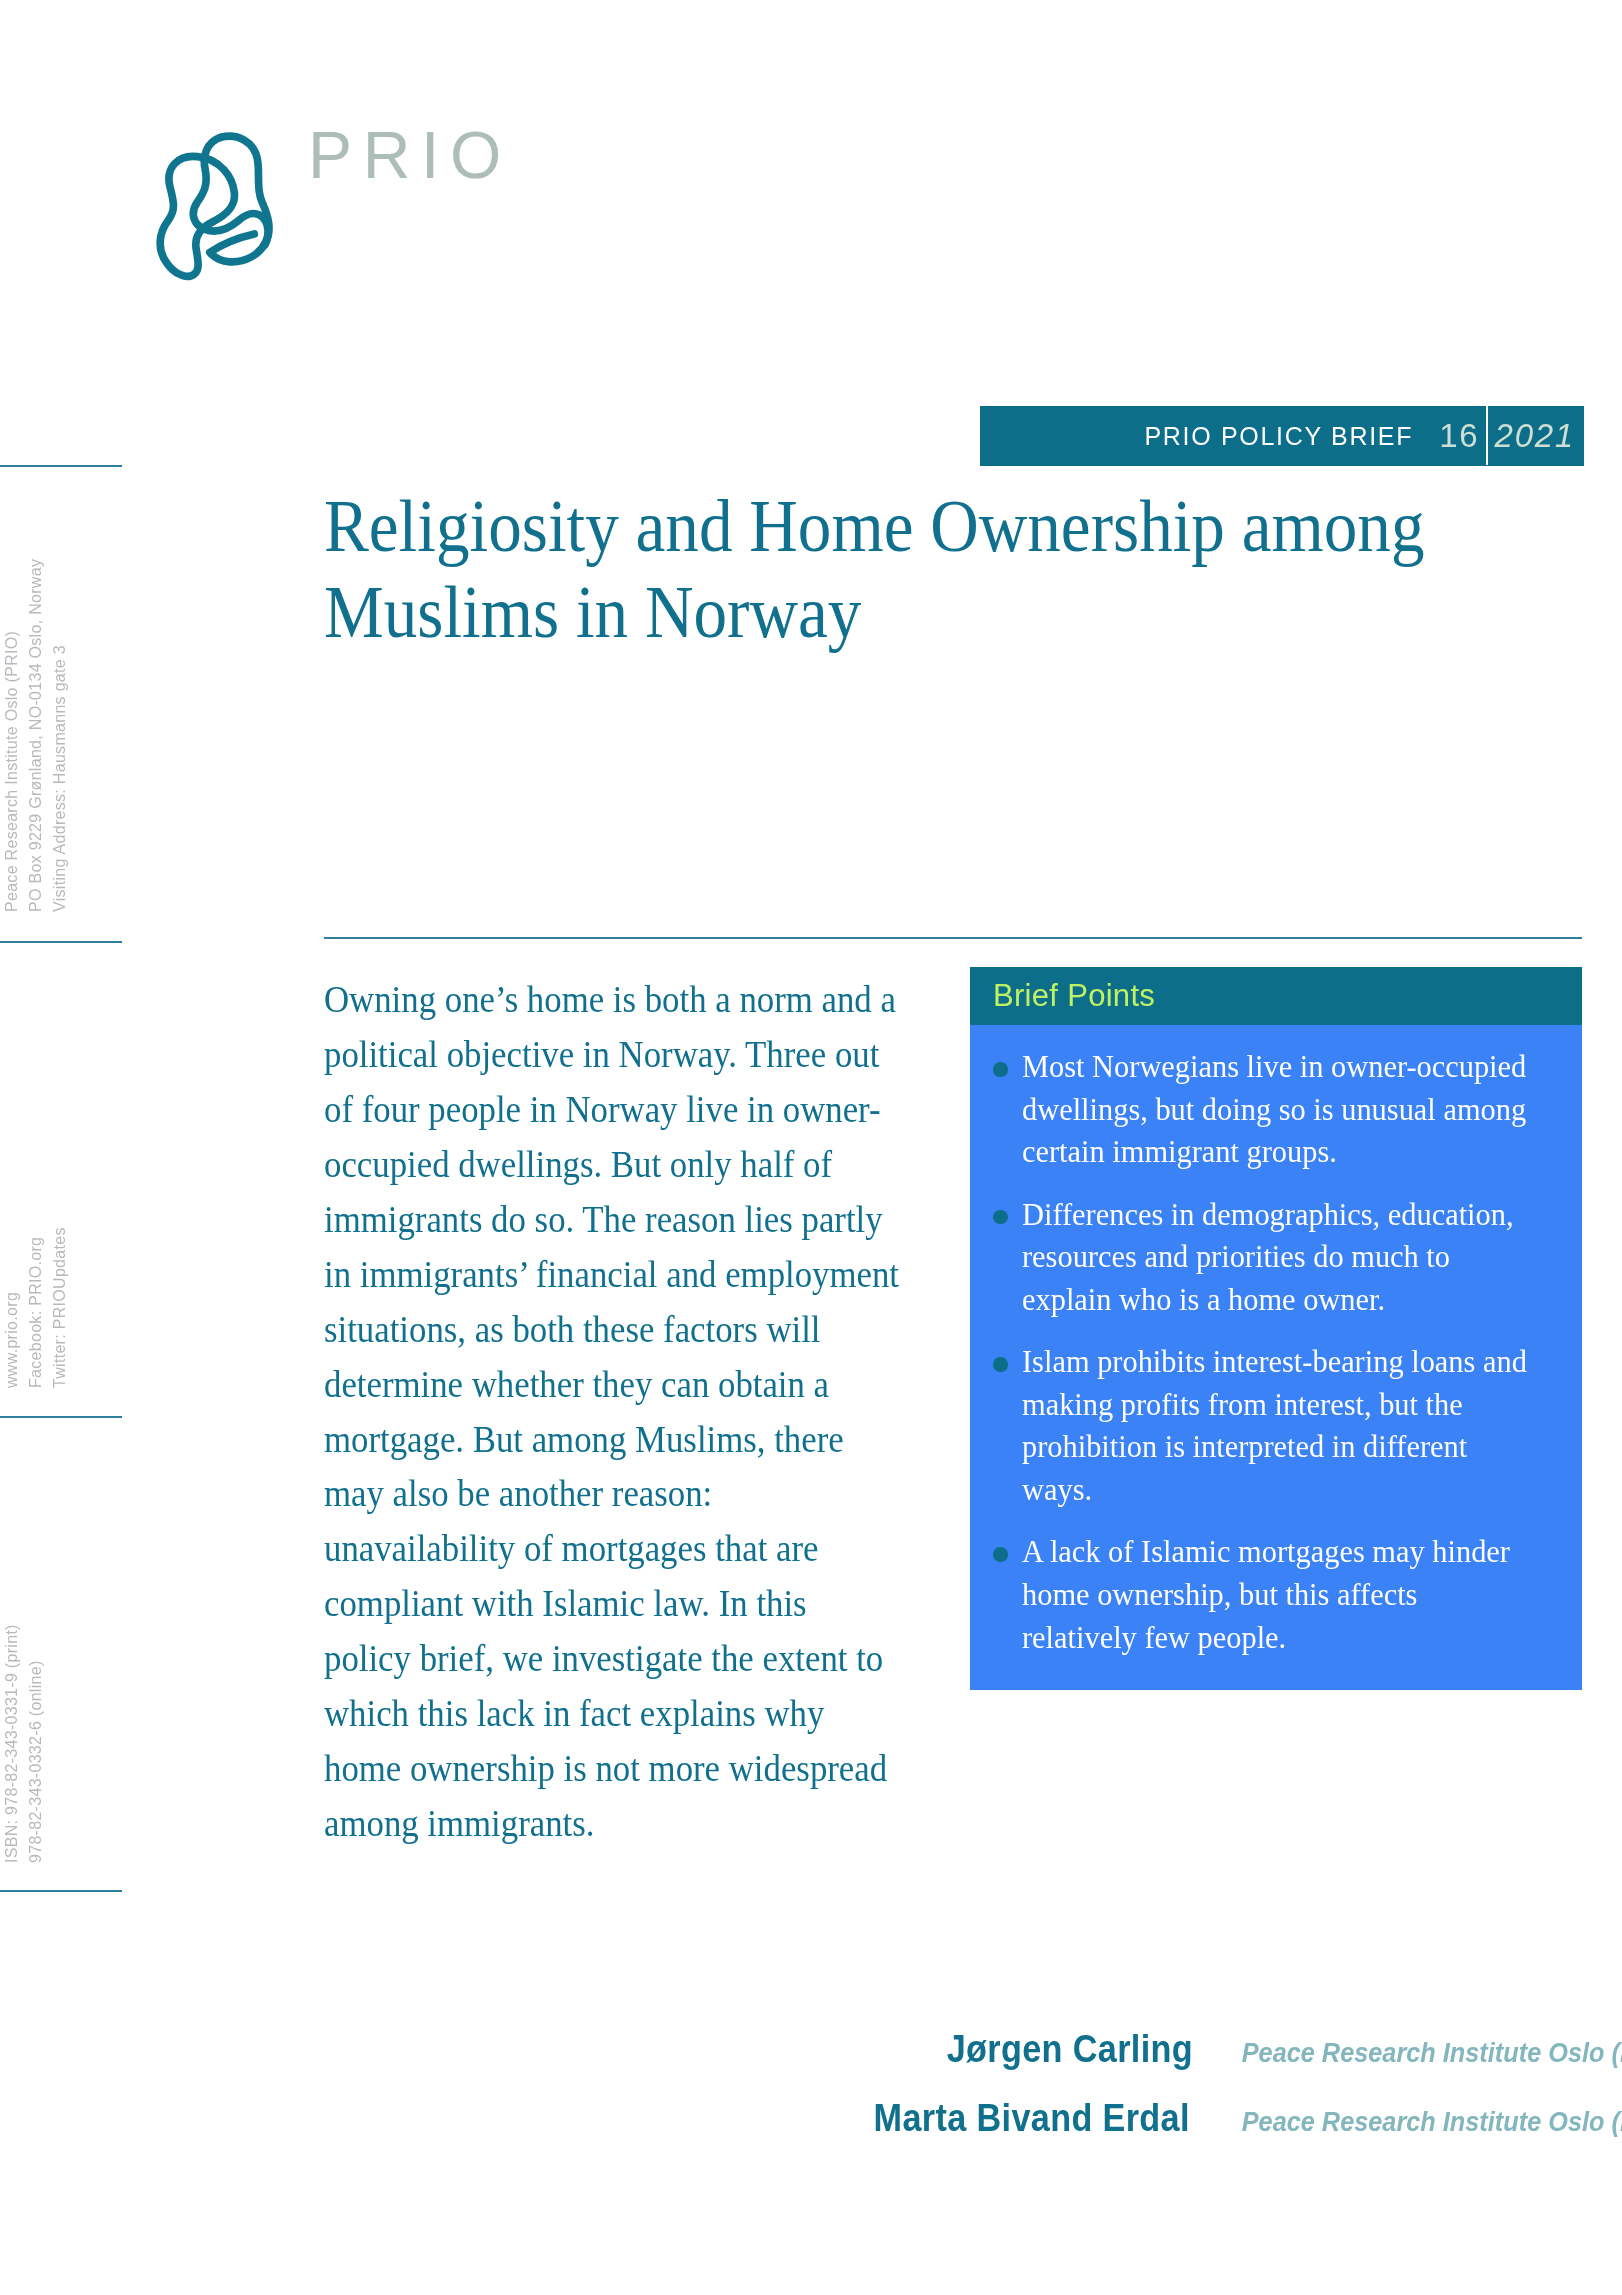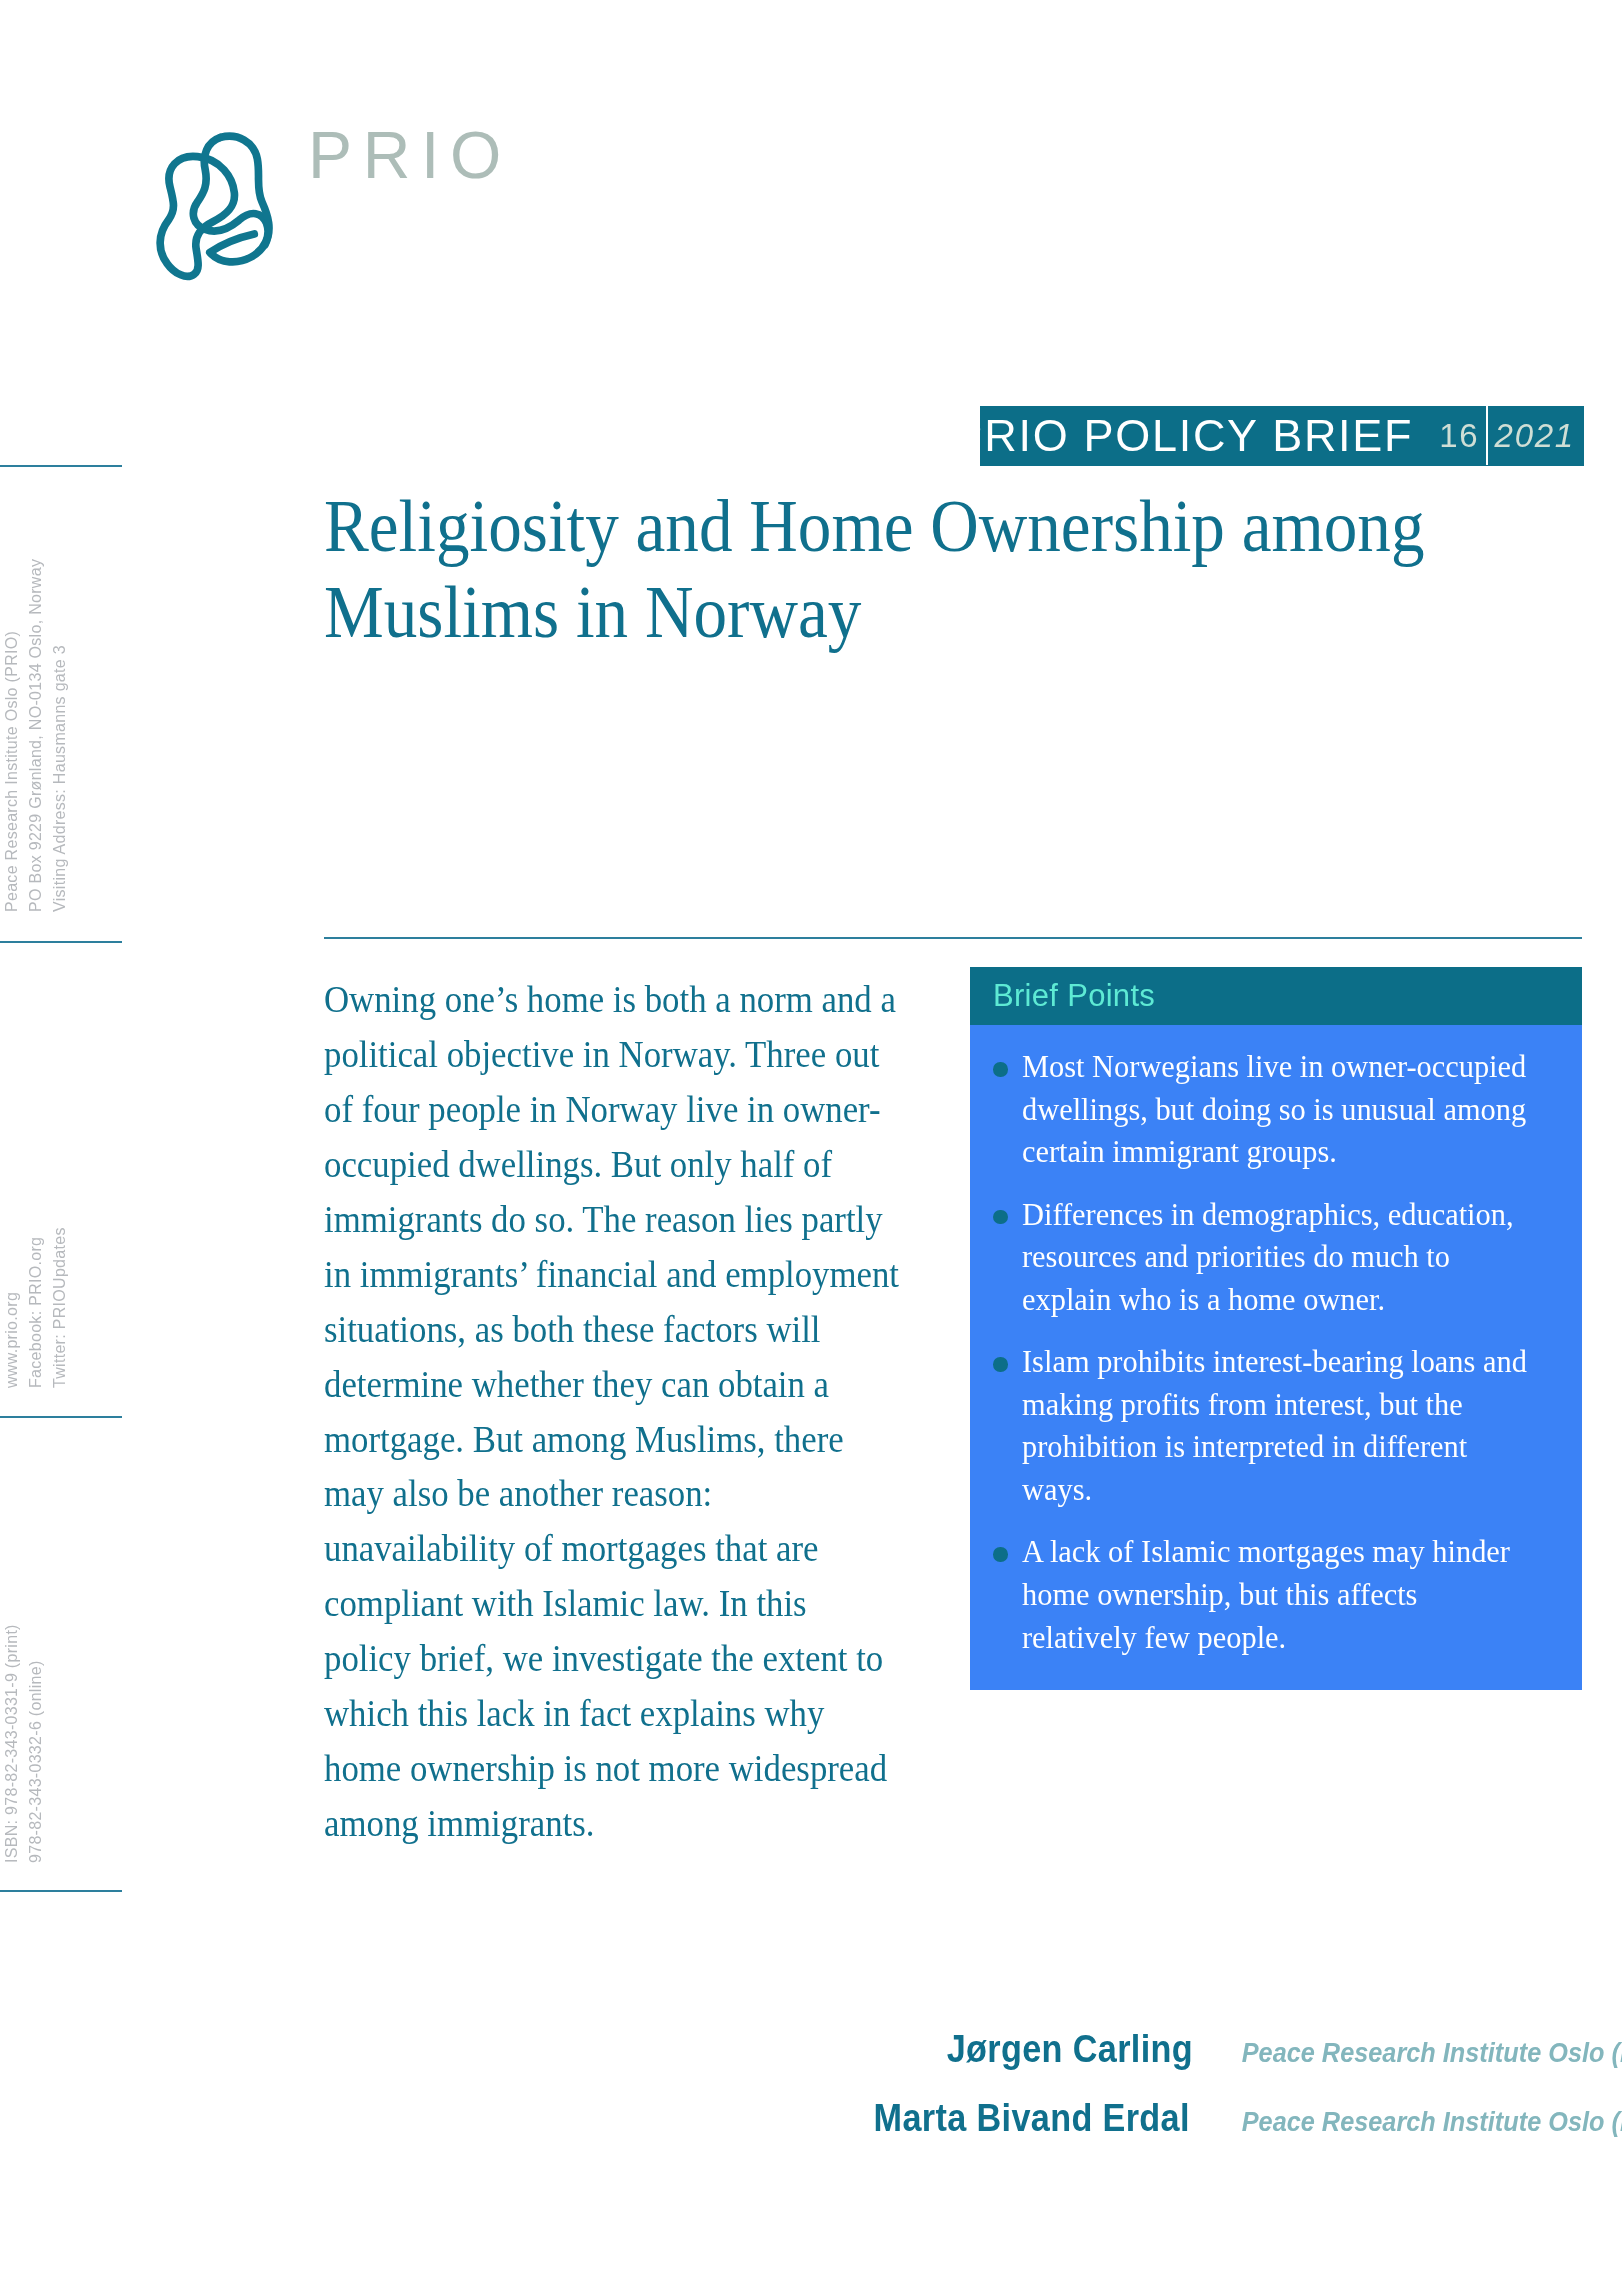--- a/index.html
+++ b/index.html
@@ -56,21 +56,21 @@
     height: 60px;
     background: #0c6e88;
     display: flex;
     align-items: center;
     justify-content: flex-end;
     padding-right: 9.2px;
     z-index: 3;
   }
   #banner-title {
     color: #ffffff;
-    font-size: 45px;
+    font-size: 25px;
     letter-spacing: 1.7px;
     font-weight: 400;
     white-space: nowrap;
   }
   #banner-issue-wrap {
     display: flex;
     align-items: center;
     margin-left: 26px;
     white-space: nowrap;
   }
@@ -174,21 +174,21 @@
     width: 612px;
   }
   #brief-header {
     background: #0c6e88;
     height: 58px;
     display: flex;
     align-items: center;
     padding-left: 23px;
   }
   #brief-header-title {
-    color: #5eead4;
+    color: #bef264;
     font-size: 31px;
     font-weight: 400;
     letter-spacing: 0.3px;
   }
   #brief-body {
     background: #3b82f6;
     padding: 20px 23px 32px 23px;
   }
   .brief-item {
     display: flex;

